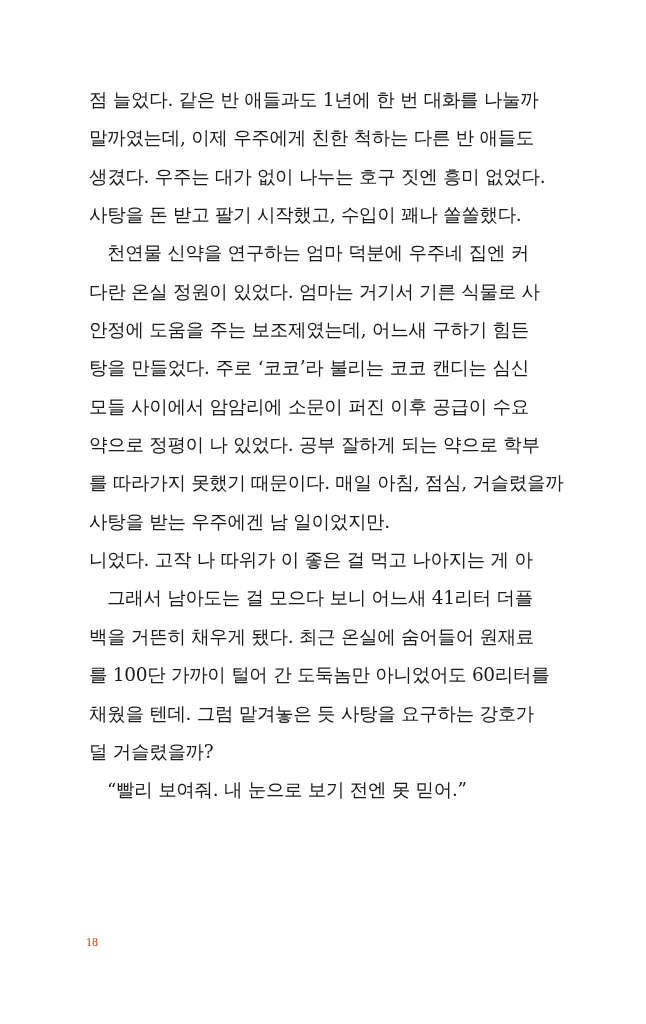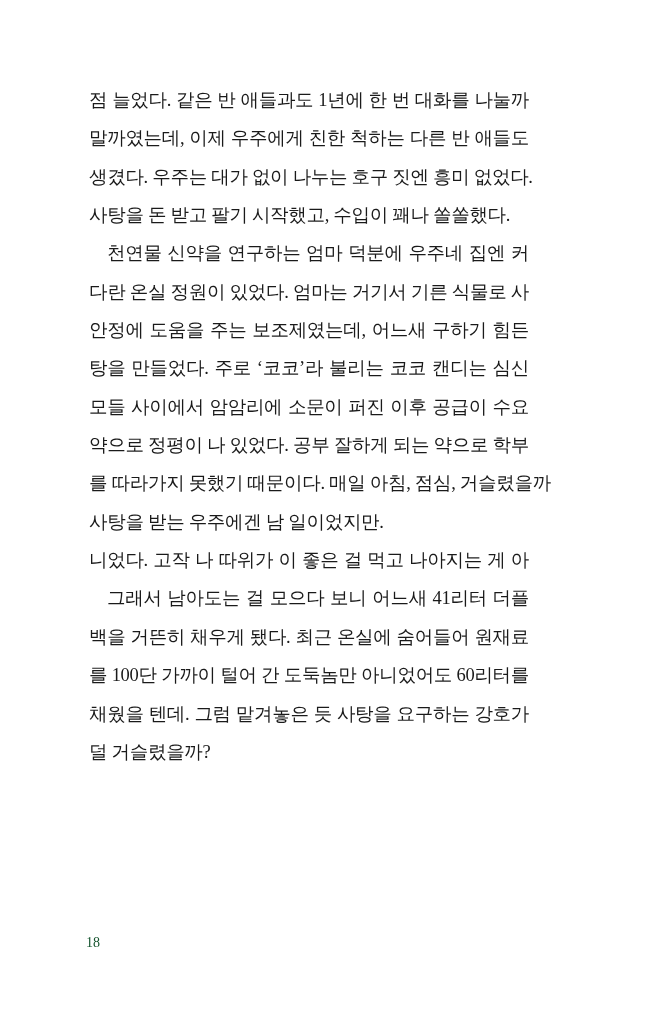--- a/index.html
+++ b/index.html
@@ -28,35 +28,34 @@
       width: 440px;
     }
     .line {
       height: 38.35px;
       line-height: 38.35px;
       font-size: 18.5px;
       white-space: nowrap;
       text-align: justify;
       text-align-last: justify;
       letter-spacing: -0.3px;
-      font-family: Liberation Serif, serif;
     }
     .line.last {
       text-align-last: left;
     }
     .line.indent {
       padding-left: 18px;
     }
     .page-number {
       position: absolute;
       left: 86px;
       top: 935px;
-      font-size: 14px;
+      font-size: 12px;
       font-family: "Liberation Serif", "DejaVu Serif", serif;
-      color: #14532d;
+      color: #c2410c;
     }
   </style>
 </head>
 <body>
 
 <div class="page">
   <div class="text-block">
     <div class="line">점 늘었다. 같은 반 애들과도 1년에 한 번 대화를 나눌까</div>
     <div class="line">말까였는데, 이제 우주에게 친한 척하는 다른 반 애들도</div>
     <div class="line">생겼다. 우주는 대가 없이 나누는 호구 짓엔 흥미 없었다.</div>
@@ -68,16 +67,17 @@
     <div class="line">모들 사이에서 암암리에 소문이 퍼진 이후 공급이 수요</div>
     <div class="line">약으로 정평이 나 있었다. 공부 잘하게 되는 약으로 학부</div>
     <div class="line">를 따라가지 못했기 때문이다. 매일 아침, 점심, 거슬렸을까</div>
     <div class="line last">사탕을 받는 우주에겐 남 일이었지만.</div>
     <div class="line">니었다. 고작 나 따위가 이 좋은 걸 먹고 나아지는 게 아</div>
     <div class="line indent">그래서 남아도는 걸 모으다 보니 어느새 41리터 더플</div>
     <div class="line">백을 거뜬히 채우게 됐다. 최근 온실에 숨어들어 원재료</div>
     <div class="line">를 100단 가까이 털어 간 도둑놈만 아니었어도 60리터를</div>
     <div class="line">채웠을 텐데. 그럼 맡겨놓은 듯 사탕을 요구하는 강호가</div>
     <div class="line last">덜 거슬렸을까?</div>
+    <div class="line indent last">“빨리 보여줘. 내 눈으로 보기 전엔 못 믿어.”</div>
   </div>
 
   <div class="page-number">18</div>
 </div>
 
 </body></html>

